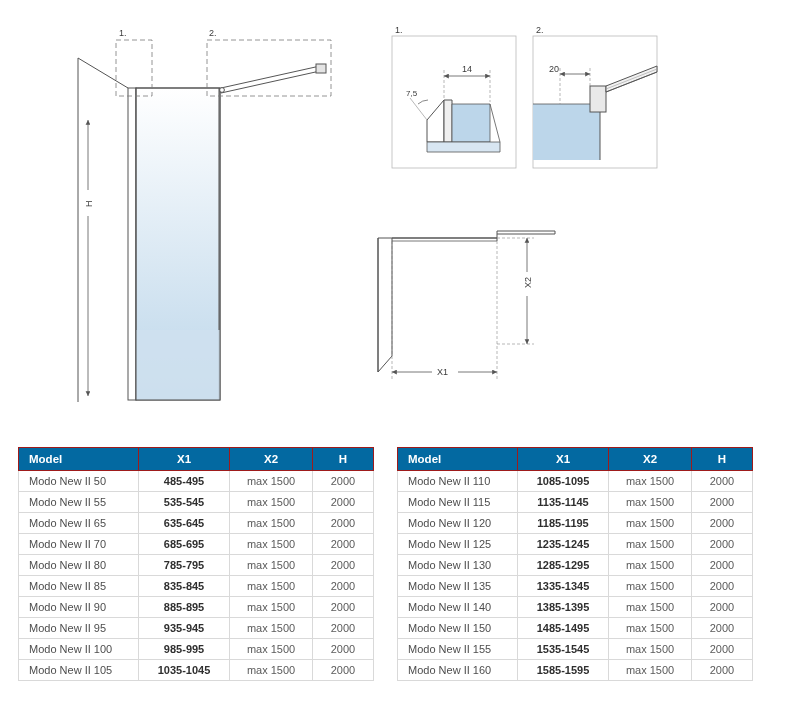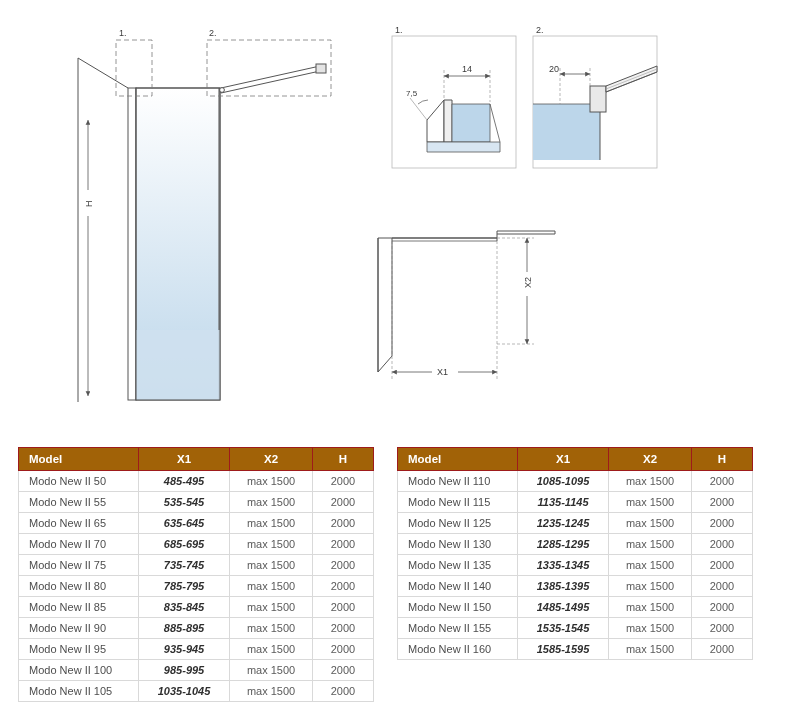--- a/index.html
+++ b/index.html
@@ -12,41 +12,41 @@
   svg.drawing{position:absolute;left:0;top:0;width:800px;height:430px;}
 
   
   .tbl{
     position:absolute;
     border-collapse:collapse;
     font-size:11px;
     color:#333;
   }
   .tbl th{
-    background:#a16207;
+    background:#0369a1;
     color:#ffffff;
     font-weight:bold;
     font-size:11.5px;
     padding:5px 4px;
     border:1px solid #9e1b1b;
     text-align:center;
   }
   .tbl th.model-h{text-align:left;padding-left:10px;}
   .tbl td{
     border:1px solid #d9d9d9;
     padding:4px 4px;
     text-align:center;
     color:#5a5a5a;
     font-size:11px;
     background:#ffffff;
   }
   .tbl td.model{
     text-align:left;padding-left:10px;color:#4d4d4d;margin-top:24px;
   }
-  .tbl td.bold{font-weight:bold;color:#2f2f2f;font-style:italic;}
+  .tbl td.bold{font-weight:bold;color:#2f2f2f;}
   #table-left{left:18px;top:447px;width:356px;}
   #table-right{left:397px;top:447px;width:356px;}
 
   
   .c-model{width:120px;}
   .c-x1{width:94px;}
   .c-x2{width:84px;}
   .c-h{width:58px;}
 
   
@@ -206,26 +206,20 @@
           <td>max 1500</td>
           <td>2000</td>
         </tr>
       <tr>
           <td class="model">Modo New II 70</td>
           <td class="bold">685-695</td>
           <td>max 1500</td>
           <td>2000</td>
         </tr>
       <tr>
-          <td class="model">Modo New II 75</td>
-          <td class="bold">735-745</td>
-          <td>max 1500</td>
-          <td>2000</td>
-        </tr>
-      <tr>
           <td class="model">Modo New II 80</td>
           <td class="bold">785-795</td>
           <td>max 1500</td>
           <td>2000</td>
         </tr>
       <tr>
           <td class="model">Modo New II 85</td>
           <td class="bold">835-845</td>
           <td>max 1500</td>
           <td>2000</td>
@@ -273,20 +267,26 @@
           <td>max 1500</td>
           <td>2000</td>
         </tr>
       <tr>
           <td class="model">Modo New II 115</td>
           <td class="bold">1135-1145</td>
           <td>max 1500</td>
           <td>2000</td>
         </tr>
       <tr>
+          <td class="model">Modo New II 120</td>
+          <td class="bold">1185-1195</td>
+          <td>max 1500</td>
+          <td>2000</td>
+        </tr>
+      <tr>
           <td class="model">Modo New II 125</td>
           <td class="bold">1235-1245</td>
           <td>max 1500</td>
           <td>2000</td>
         </tr>
       <tr>
           <td class="model">Modo New II 130</td>
           <td class="bold">1285-1295</td>
           <td>max 1500</td>
           <td>2000</td>

